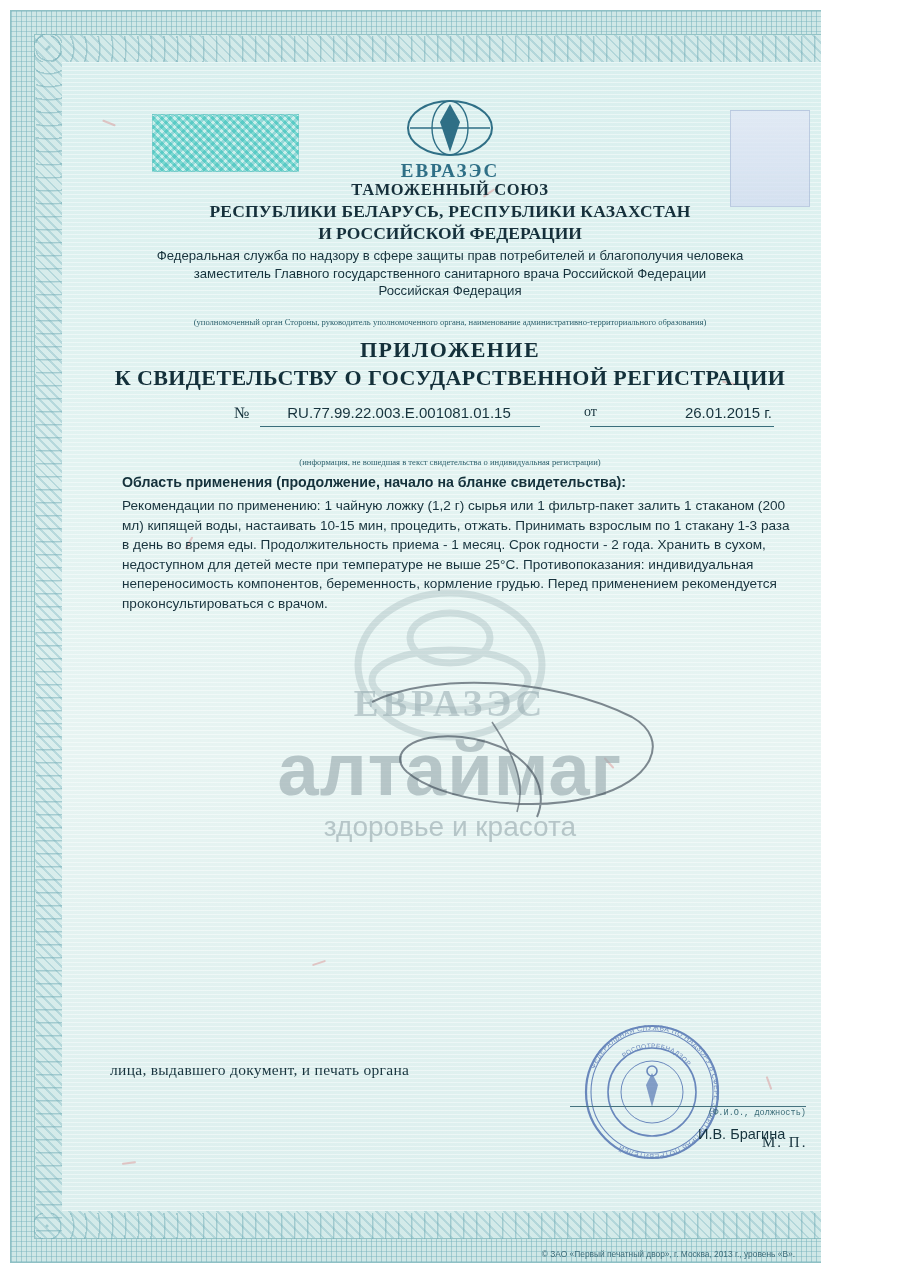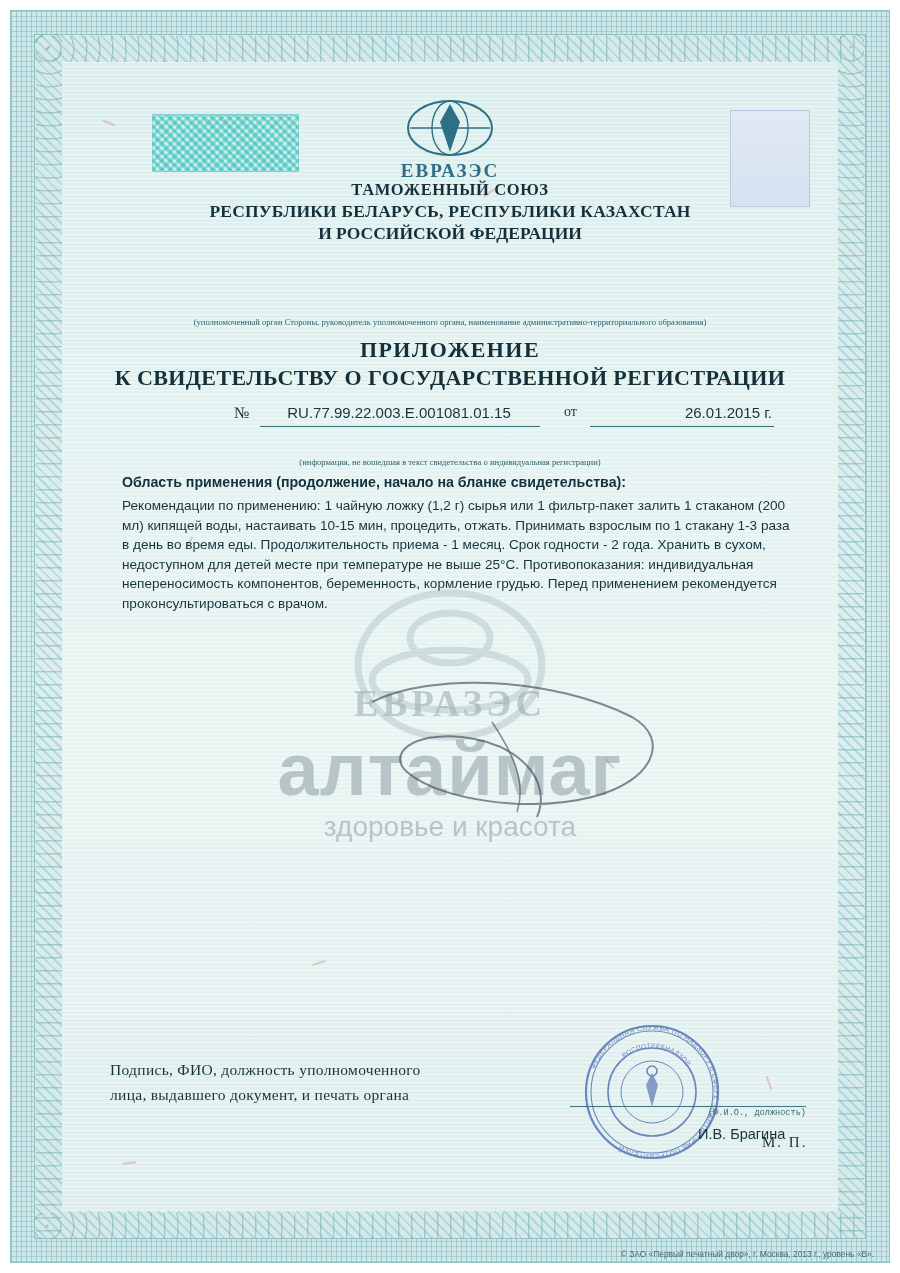--- a/index.html
+++ b/index.html
@@ -5,21 +5,21 @@
   html, body {
     margin: 0;
     padding: 0;
     background: #ffffff;
   }
   body {
     font-family: "Liberation Sans", sans-serif;
   }
   #page {
     position: relative;
-    width: 900px;
+    width: 821px;
     height: 1273px;
     overflow: hidden;
     background: #ffffff;
   }
 
   
   .border-outer {
     position: absolute;
     left: 10px; top: 10px;
     width: 880px; height: 1253px;
@@ -194,21 +194,21 @@
     text-align: center;
     font-family: "Liberation Sans", sans-serif;
     font-size: 15px;
     color: #17333d;
   }
   .numrow .line-no {
     position: absolute; left: 88px; top: 24px; width: 280px;
     border-bottom: 1px solid #3a6e7c;
   }
   .numrow .lbl-ot {
-    position: absolute; left: 392px; top: 2px; font-size: 14px;
+    position: absolute; left: 412px; top: 2px; font-size: 14px;
   }
   .numrow .val-ot {
     position: absolute; left: 420px; top: 2px; width: 180px;
     text-align: right;
     font-family: "Liberation Sans", sans-serif;
     font-size: 15px;
     color: #17333d;
   }
   .numrow .line-ot {
     position: absolute; left: 418px; top: 24px; width: 184px;
@@ -375,20 +375,25 @@
           <circle cx="45" cy="17" r="4.5" fill="#2f6f86"></circle>
         </svg>
       </div>
       <div class="emblem-text">ЕВРАЗЭС</div>
     </div>
 
     <div class="ttl ttl-1">ТАМОЖЕННЫЙ СОЮЗ</div>
     <div class="ttl ttl-2">РЕСПУБЛИКИ БЕЛАРУСЬ, РЕСПУБЛИКИ КАЗАХСТАН</div>
     <div class="ttl ttl-3">И РОССИЙСКОЙ ФЕДЕРАЦИИ</div>
 
+    <div class="sub-block">
+      <div>Федеральная служба по надзору в сфере защиты прав потребителей и благополучия человека</div>
+      <div>заместитель Главного государственного санитарного врача Российской Федерации</div>
+      <div>Российская Федерация</div>
+    </div>
 
     <div class="caption-small cap-organ">(уполномоченный орган Стороны, руководитель уполномоченного органа, наименование административно-территориального образования)</div>
 
     <div class="big-1">ПРИЛОЖЕНИЕ</div>
     <div class="big-2">К СВИДЕТЕЛЬСТВУ О ГОСУДАРСТВЕННОЙ РЕГИСТРАЦИИ</div>
 
     <div class="numrow">
       <span class="lbl-no">№</span>
       <span class="val-no">RU.77.99.22.003.Е.001081.01.15</span>
       <span class="line-no"></span>
@@ -414,21 +419,20 @@
       <div class="wm-main">алтаймаг</div>
       <div class="wm-sub">здоровье и красота</div>
     </div>
 
     <svg class="signature-scribble" viewBox="0 0 330 200" aria-hidden="true">
       <path d="M20 40 C80 10, 200 15, 280 55 C320 78, 300 120, 240 135 C180 150, 90 140, 55 110 C35 92, 60 70, 110 75 C170 82, 200 120, 185 155" fill="none" stroke="#3e4a55" stroke-width="2" opacity="0.75"></path>
       <path d="M140 60 C160 90, 175 120, 165 150" fill="none" stroke="#3e4a55" stroke-width="1.6" opacity="0.7"></path>
     </svg>
 
     <div class="sig-text">
-      <div>Подпись, ФИО, должность уполномоченного</div>
       <div>лица, выдавшего документ, и печать органа</div>
     </div>
 
     <svg class="round-stamp" viewBox="0 0 150 150" aria-hidden="true">
       <defs>
         <path id="outerArc" d="M75,75 m-62,0 a62,62 0 1,1 124,0 a62,62 0 1,1 -124,0"></path>
         <path id="innerArc" d="M75,75 m-44,0 a44,44 0 1,1 88,0 a44,44 0 1,1 -88,0"></path>
       </defs>
       <circle cx="75" cy="75" r="66" fill="none" stroke="#3b5fa8" stroke-width="2.2"></circle>
       <circle cx="75" cy="75" r="61" fill="none" stroke="#3b5fa8" stroke-width="1.1"></circle>

